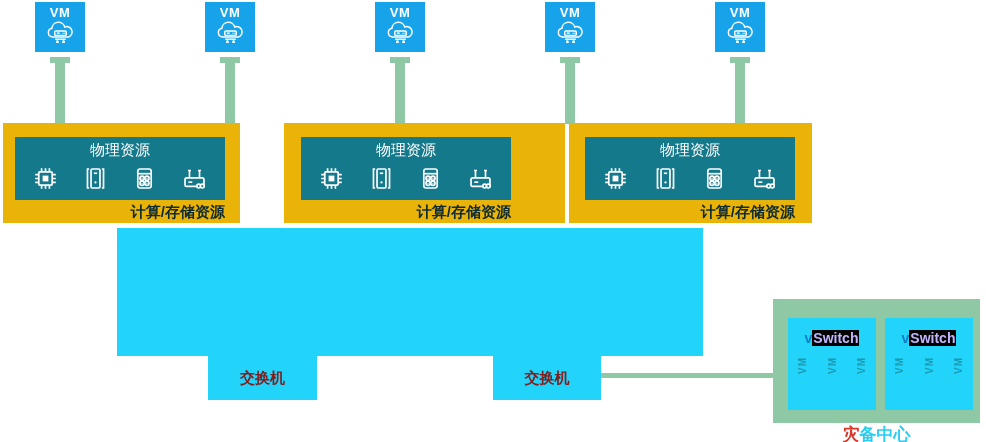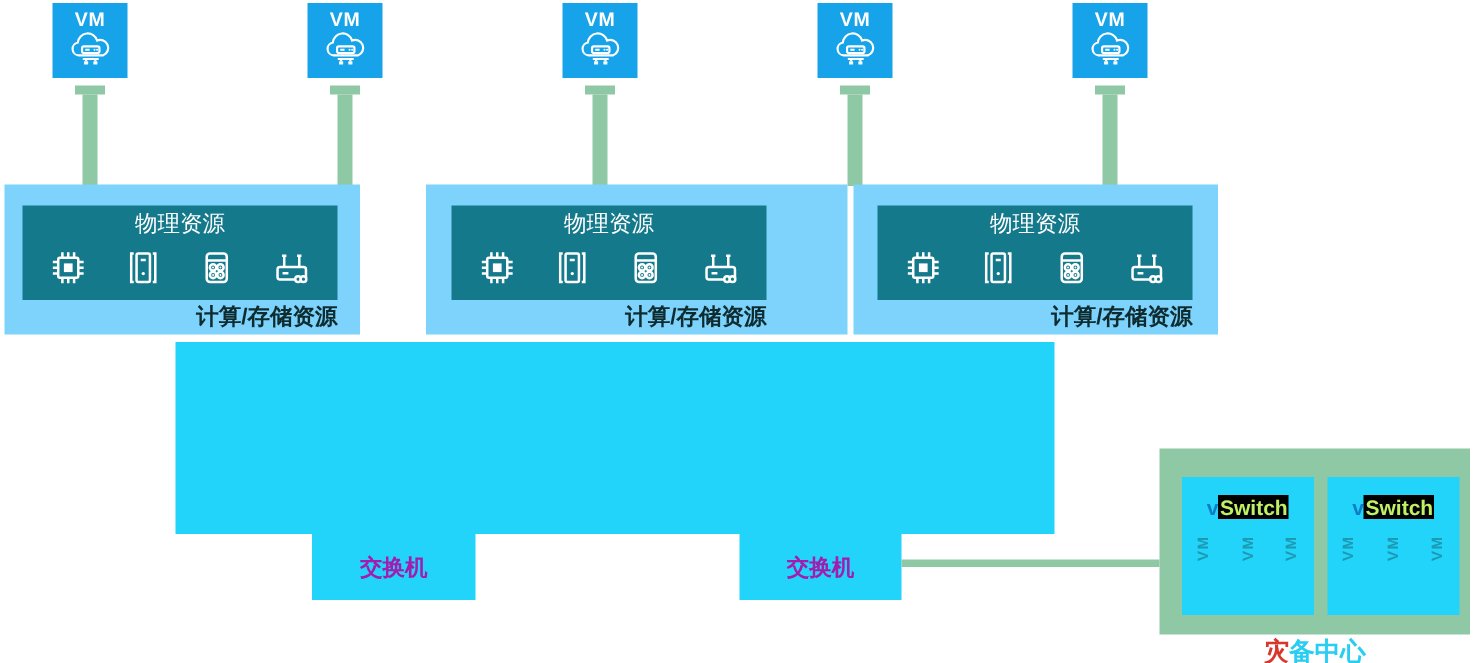--- a/index.html
+++ b/index.html
@@ -11,43 +11,43 @@
   .vm-node{width:50px;height:50px;background:#16a3e9;color:#fff;display:flex;
            flex-direction:column;align-items:center;justify-content:flex-start;top:2px;}
   .vm-node .vm-label{font-size:13px;font-weight:bold;line-height:16px;margin-top:3px;letter-spacing:.5px;}
   .vm-node svg{display:block;}
 
   
   .conn-cap{height:6px;width:20px;background:#8fc8a4;top:57px;}
   .conn-stem{width:10px;background:#8fc8a4;top:63px;height:61px;}
 
   
-  .group{top:123px;height:100px;background:#7dd3fc;}
+  .group{top:123px;height:100px;background:#eab308;}
   .panel{position:absolute;top:14px;height:63px;width:210px;background:#15798c;
          display:flex;flex-direction:column;align-items:center;}
   .panel-title{color:#fff;font-size:15px;line-height:22px;margin-top:2px;}
   .icon-row{display:flex;justify-content:space-between;align-items:center;width:178px;flex:1;margin-bottom:4px;}
   .pi{width:29px;height:29px;display:block;}
   .caption{position:absolute;top:79px;width:210px;text-align:right;color:#0e2c30;
            font-size:15px;font-weight:bold;line-height:20px;}
 
   
   .fabric{left:117px;top:228px;width:586px;height:128px;background:#22d3fa;}
   .switch-tab{top:356px;height:44px;background:#22d3fa;display:flex;align-items:center;justify-content:center;}
-  .switch-tab span{color:#a21caf;font-size:15px;font-weight:bold;}
+  .switch-tab span{color:#7f1d1d;font-size:15px;font-weight:bold;}
 
   
   .h-link{left:601px;top:373px;width:172px;height:5px;background:#8fc8a4;}
 
   
   .dr-box{left:773px;top:299px;width:207px;height:124px;background:#8fc8a4;}
   .vswitch{position:absolute;top:19px;width:88px;height:92px;background:#22d3fa;
            display:flex;flex-direction:column;align-items:center;}
   .vswitch-title{margin-top:12px;font-size:14px;font-weight:bold;color:#0f7ec5;white-space:nowrap;}
-  .vswitch-title .hl{background:#000;color:#bef264;padding:0 1px;}
+  .vswitch-title .hl{background:#000;color:#c4b5fd;padding:0 1px;}
   .vm-row{margin-top:14px;display:flex;width:76px;justify-content:space-between;}
   .vm-rot{display:inline-block;transform:rotate(-90deg);font-size:10px;font-weight:bold;
           color:rgba(26,140,160,.8);letter-spacing:1px;}
   .dr-label{left:773px;top:423px;width:207px;text-align:center;font-size:17px;font-weight:bold;}
   .dr-label .c1{color:#d6382c;}
   .dr-label .c2{color:#28cdf2;}
 </style>
 </head>
 <body>
 

